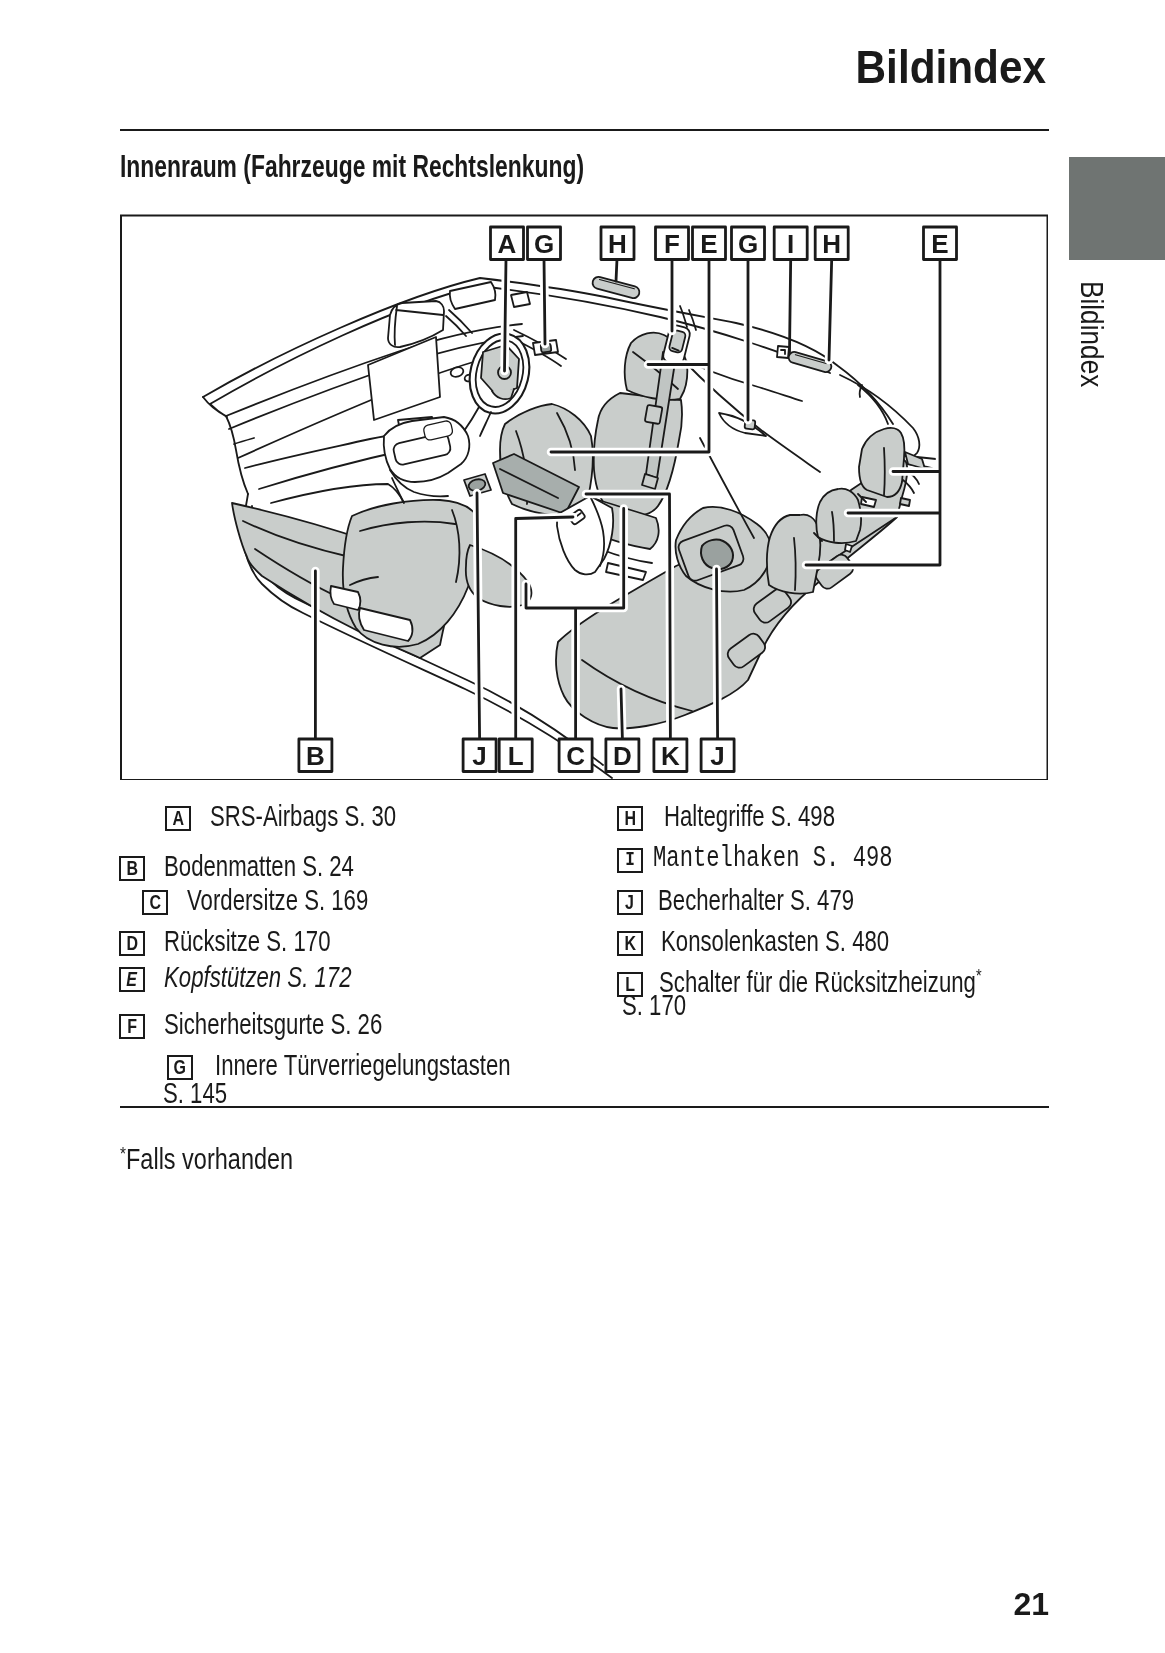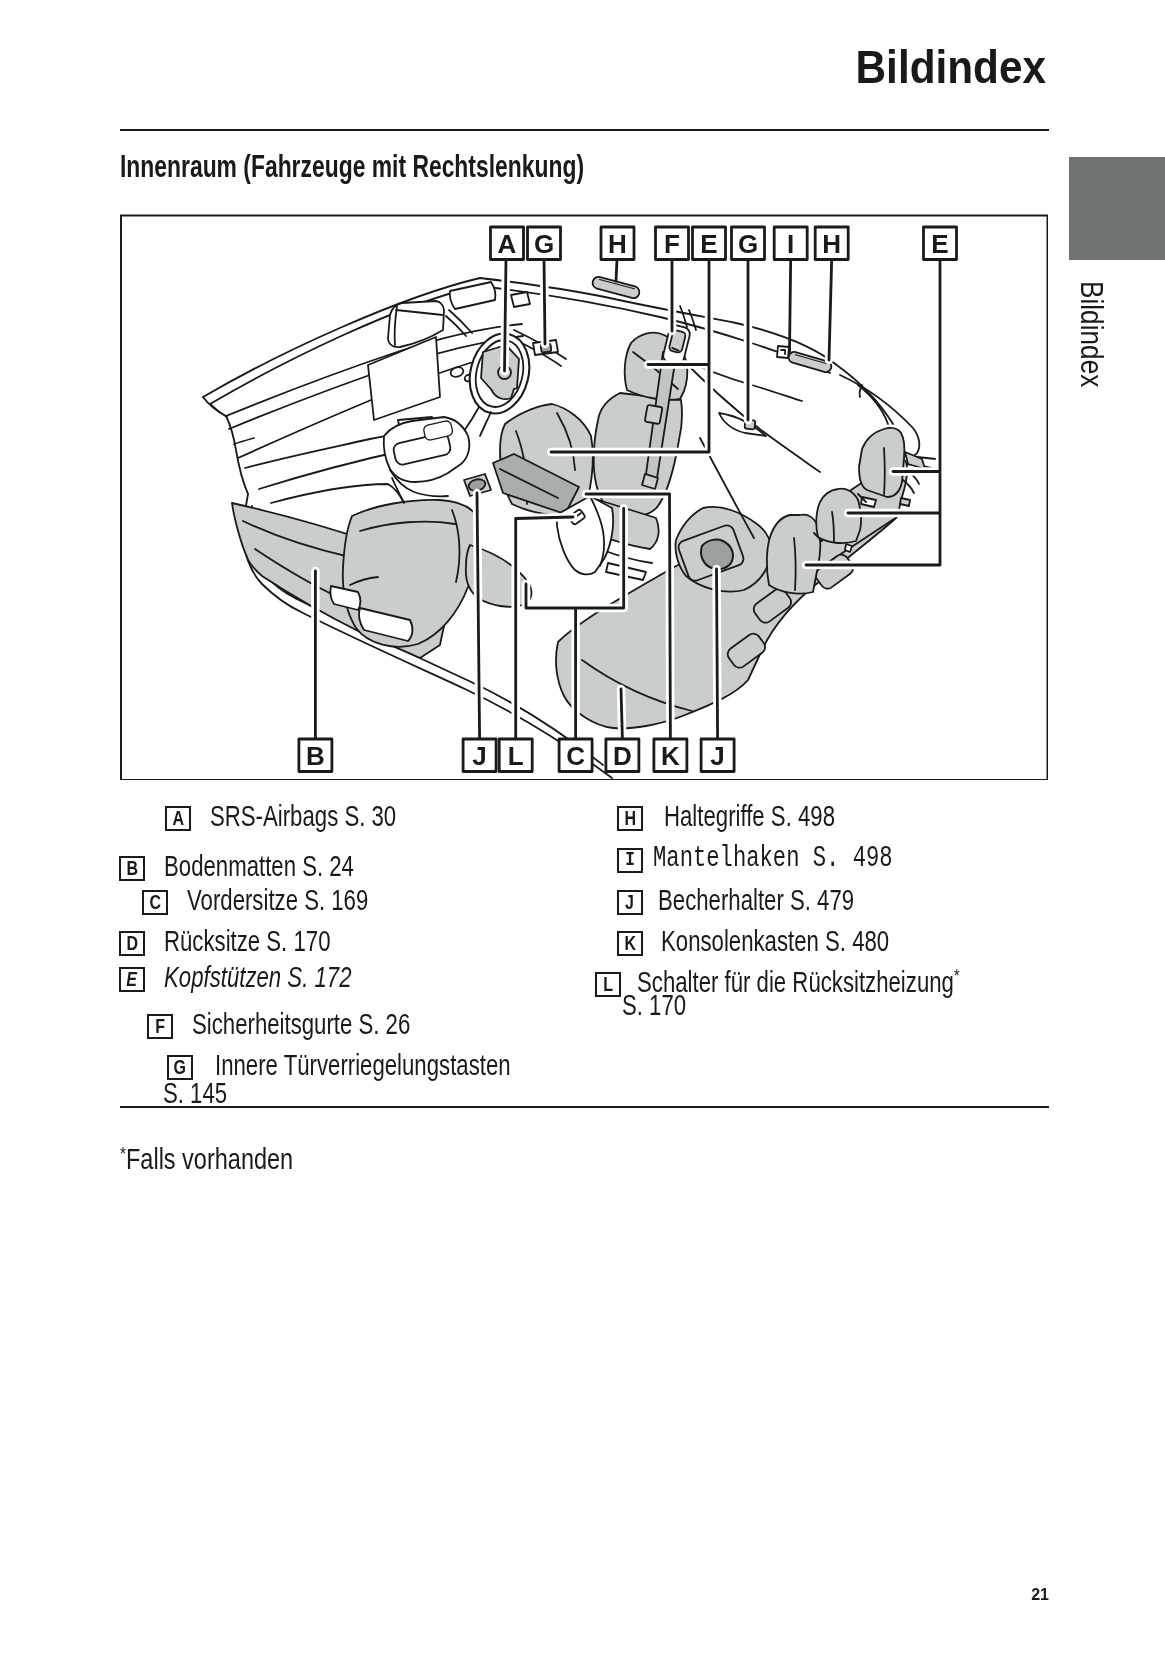--- a/index.html
+++ b/index.html
@@ -290,35 +290,35 @@
 <div class="abs" style="left:119px;top:802px;padding-left:46px;"><span class="lbox"><span>A</span></span><span class="ltxt" style="margin-left:19px;vertical-align:middle;">SRS-Airbags S. 30</span></div>
 
 <div class="abs" style="left:119px;top:844px;margin-top:8px;"><span class="lbox"><span>B</span></span><span class="ltxt" style="margin-left:19px;vertical-align:middle;">Bodenmatten S. 24</span></div>
 
 <div class="abs" style="left:119px;top:886px;margin-left:23px;"><span class="lbox"><span>C</span></span><span class="ltxt" style="margin-left:19px;vertical-align:middle;">Vordersitze S. 169</span></div>
 
 <div class="abs" style="left:119px;top:927px;"><span class="lbox"><span>D</span></span><span class="ltxt" style="margin-left:19px;vertical-align:middle;">Rücksitze S. 170</span></div>
 
 <div class="abs" style="left:119px;top:963px;font-style:italic;"><span class="lbox"><span>E</span></span><span class="ltxt" style="margin-left:19px;vertical-align:middle;">Kopfstützen S. 172</span></div>
 
-<div class="abs" style="left:119px;top:1010px;margin-left:28px;"><span class="lbox"><span>F</span></span><span class="ltxt" style="margin-left:19px;vertical-align:middle;">Sicherheitsgurte S. 26</span></div>
+<div class="abs" style="left:119px;top:1010px;"><span class="lbox"><span>F</span></span><span class="ltxt" style="margin-left:19px;vertical-align:middle;">Sicherheitsgurte S. 26</span></div>
 
 <div class="abs" style="left:119px;top:1051px;padding-left:48px;"><span class="lbox"><span>G</span></span><span class="ltxt" style="margin-left:22px;vertical-align:middle;">Innere Türverriegelungstasten</span></div>
 
 <div class="abs" style="left:163px;top:1079px;"><span class="ltxt">S. 145</span></div>
 
 <div class="abs" style="left:617px;top:802px;"><span class="lbox"><span>H</span></span><span class="ltxt" style="margin-left:21px;vertical-align:middle;">Haltegriffe S. 498</span></div>
 
 <div class="abs" style="left:617px;top:844px;font-family:Liberation Mono, monospace;"><span class="lbox"><span>I</span></span><span class="ltxt" style="margin-left:10px;vertical-align:middle;">Mantelhaken S. 498</span></div>
 
 <div class="abs" style="left:617px;top:886px;"><span class="lbox"><span>J</span></span><span class="ltxt" style="margin-left:15px;vertical-align:middle;">Becherhalter S. 479</span></div>
 
 <div class="abs" style="left:617px;top:927px;"><span class="lbox"><span>K</span></span><span class="ltxt" style="margin-left:18px;vertical-align:middle;">Konsolenkasten S. 480</span></div>
 
-<div class="abs" style="left:595px;top:967px;"><span class="lbox"><span>L</span></span><span class="ltxt" style="margin-left:16px;vertical-align:middle;">Schalter für die Rücksitzheizung<span style="font-size:19px;vertical-align:10px;">*</span></span></div>
+<div class="abs" style="left:617px;top:967px;"><span class="lbox"><span>L</span></span><span class="ltxt" style="margin-left:16px;vertical-align:middle;">Schalter für die Rücksitzheizung<span style="font-size:19px;vertical-align:10px;">*</span></span></div>
 
 <div class="abs" style="left:622px;top:991px;"><span class="ltxt">S. 170</span></div>
 
 <div class="abs" style="left:120px;top:1106px;width:929px;height:2px;background:#1a1a1a;"></div>
 
 <div class="abs" style="left:120px;top:1143px;font-size:29px;transform:scaleX(0.81);transform-origin:0 50%;white-space:nowrap;"><span style="font-size:19px;vertical-align:9px;">*</span>Falls vorhanden</div>
 
-<div class="abs" style="right:116px;top:1586px;font-size:16px;font-weight:bold;">21</div>
+<div class="abs" style="right:116px;top:1586px;font-size:32px;font-weight:bold;">21</div>
 
 </body></html>

